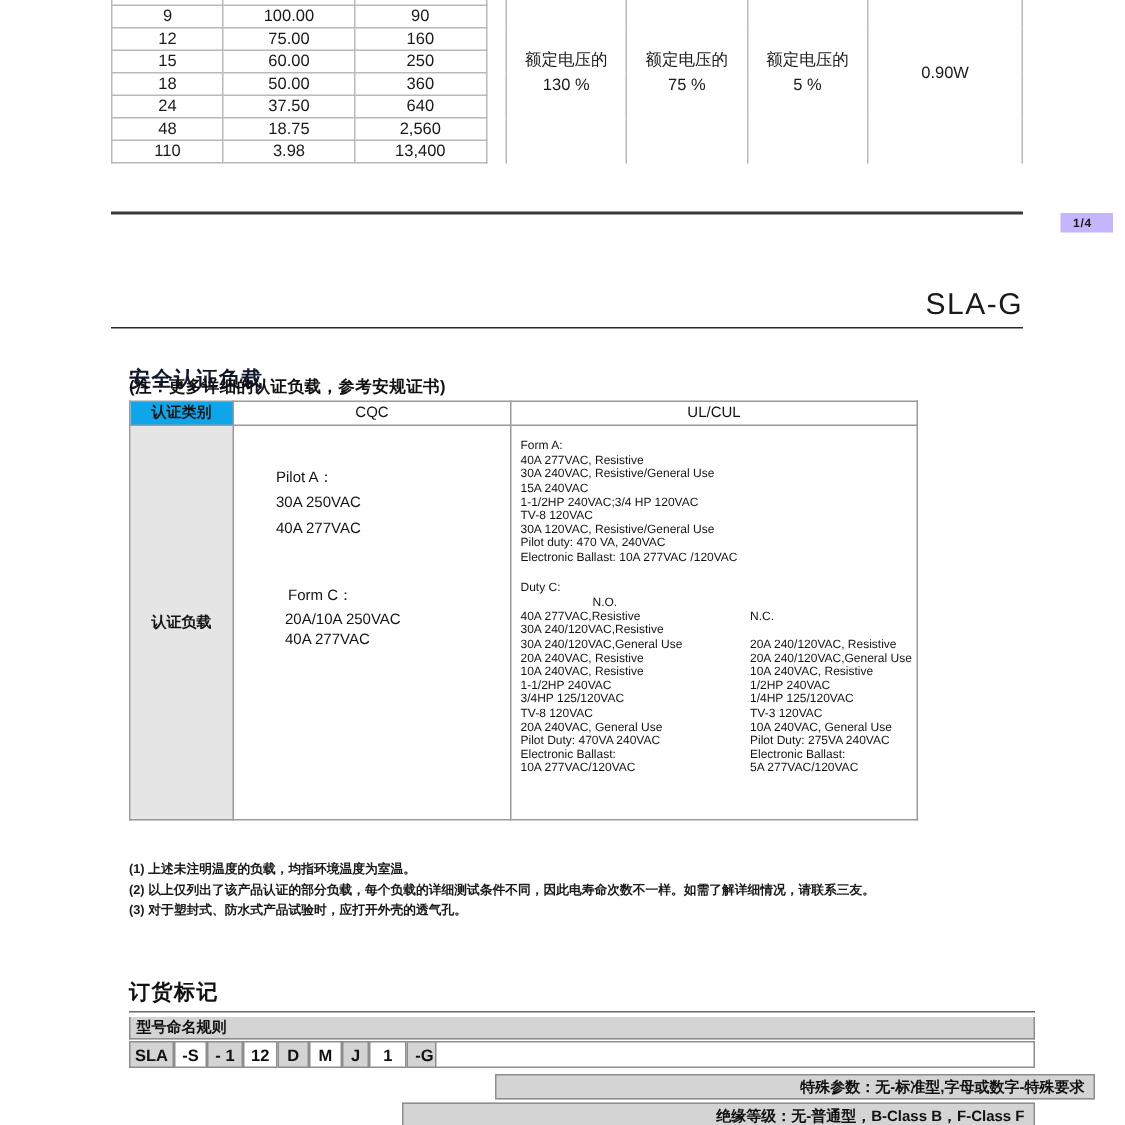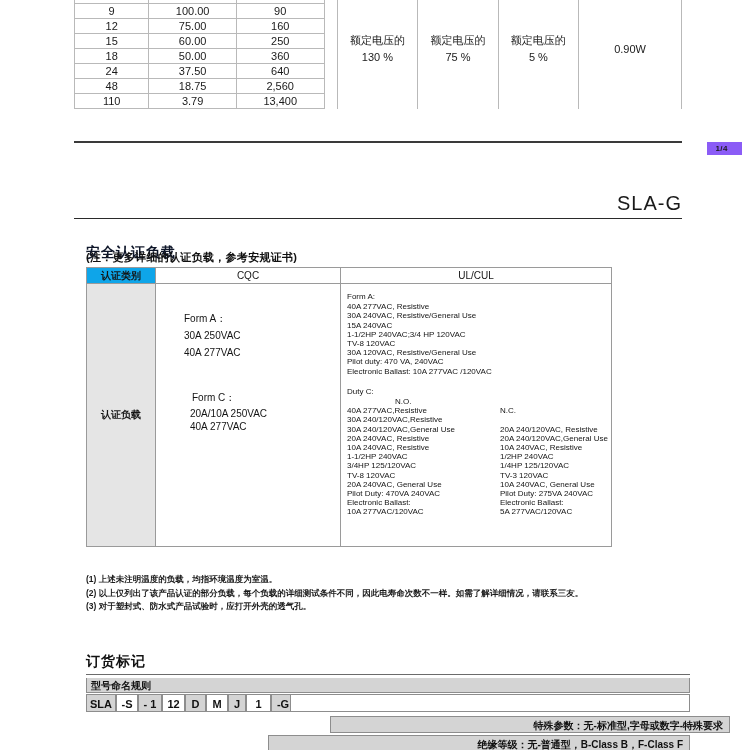--- a/index.html
+++ b/index.html
@@ -65,21 +65,21 @@
     width: 608px;
     height: 0;
     border-top: 2px solid #3a3a3a;
   }
 
   
   #page-badge {
     position: absolute;
     right: 8px;
     top: 142px;
-    background: #8b5cf6;
+    background: #c4b5fd;
     color: #1b1b1b;
     font-size: 8px;
     font-weight: bold;
     padding: 2px 14px 2px 8px;
     letter-spacing: 0.5px;
   }
 
   
   #sla-title {
     position: absolute;
@@ -316,21 +316,21 @@
         <td class="val">37.50</td>
         <td class="cnt">640</td>
       </tr>
       <tr>
         <td class="num">48</td>
         <td class="val">18.75</td>
         <td class="cnt">2,560</td>
       </tr>
       <tr>
         <td class="num">110</td>
-        <td class="val">3.79</td>
+        <td class="val">3.98</td>
         <td class="cnt">13,400</td>
       </tr>
     </tbody>
 </table>
 
 <div class="hrule-dark"></div>
 
 <div id="page-badge">1/4</div>
 
 <div id="sla-title">SLA-G</div>
@@ -343,21 +343,21 @@
     <tr>
       <td class="rowlabel">认证类别</td>
       <td class="hdr c-cqc">CQC</td>
       <td class="hdr c-ul">UL/CUL</td>
     </tr>
     <tr>
       <td class="loadlabel">认证负载</td>
       <td class="loadcell">
         <div class="cqc-block">
           <div class="cqc-formA">
-            <div>Form A：</div>
+            <div>Pilot A：</div>
             <div>
                 <div>30A  250VAC</div>
                 <div>40A  277VAC</div>
               </div>
           </div>
           <div class="cqc-formC">
             <div class="fc-head">Form C：</div>
             <div>
                 <div>20A/10A  250VAC</div>
                 <div>40A  277VAC</div>

